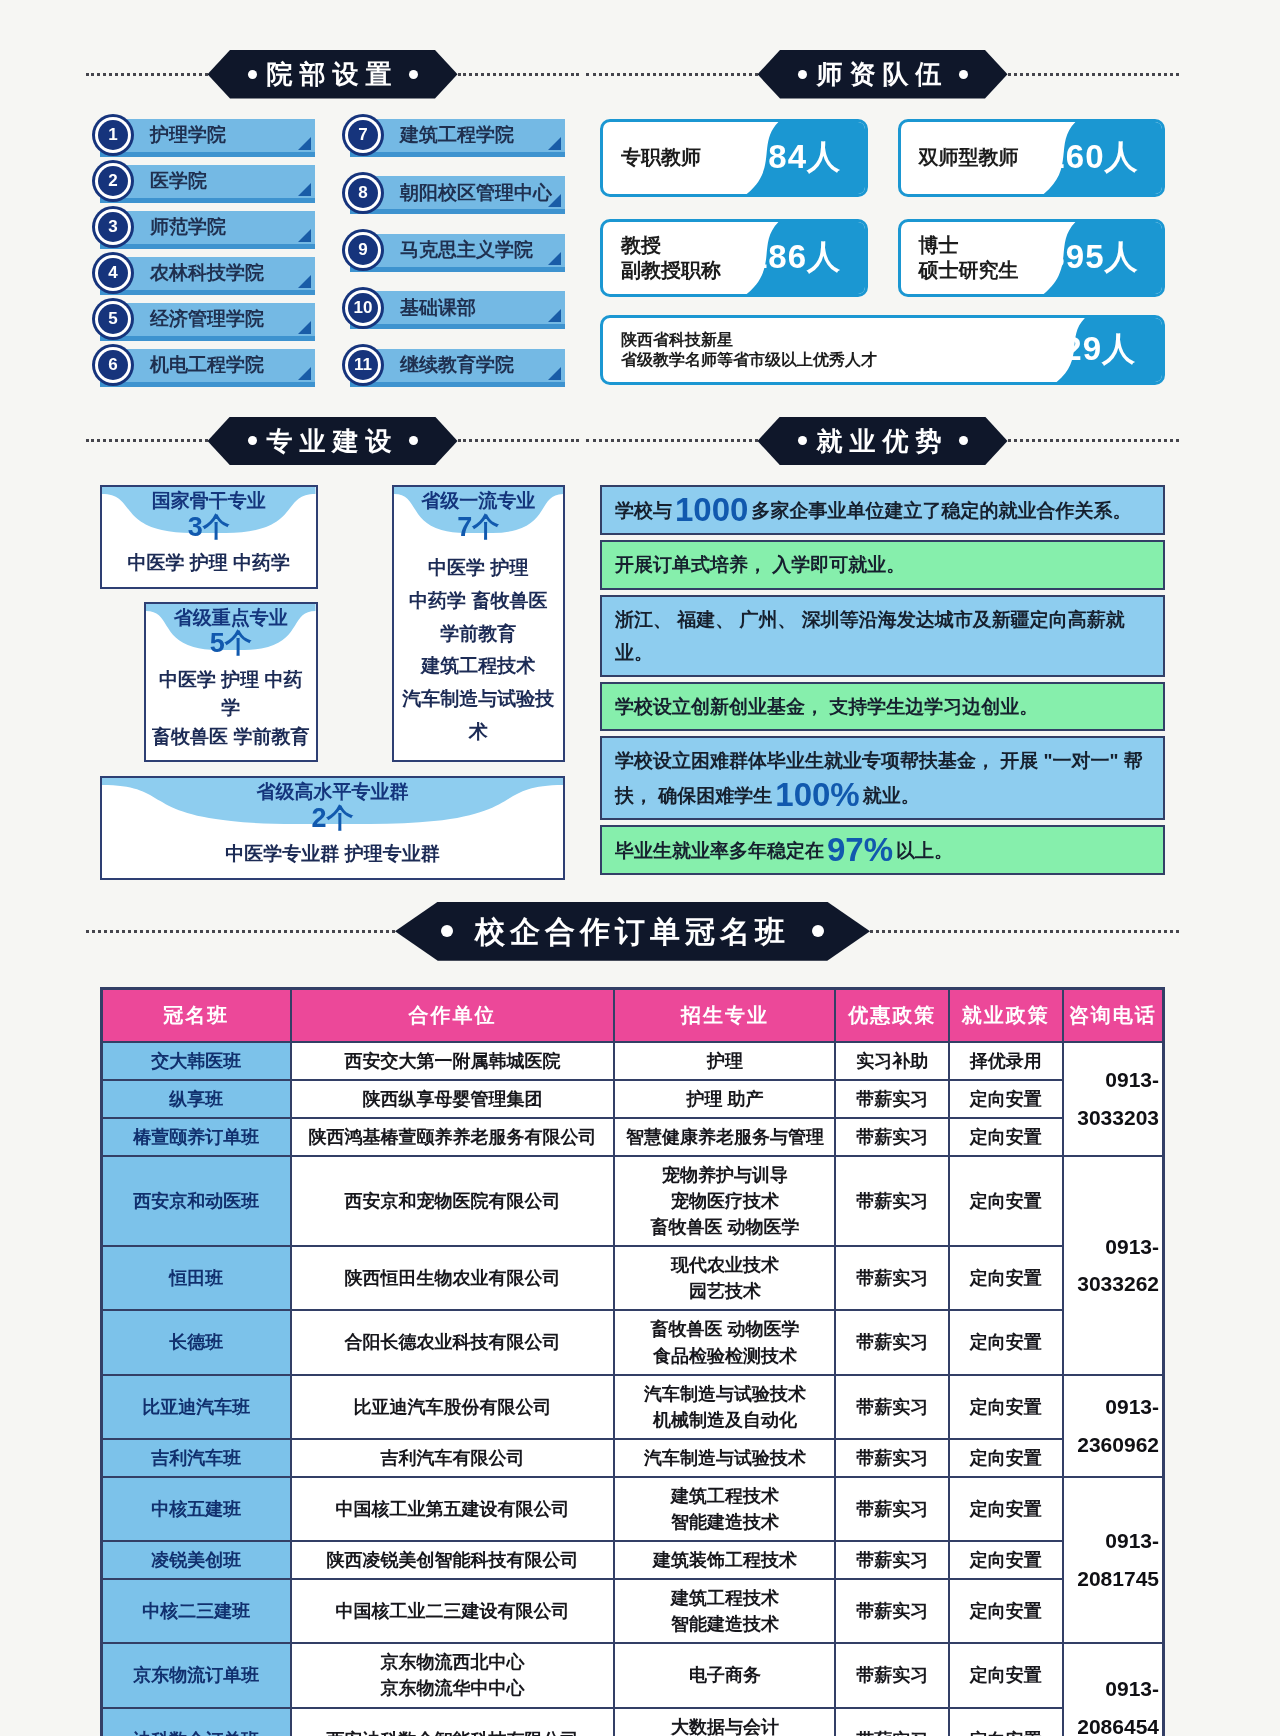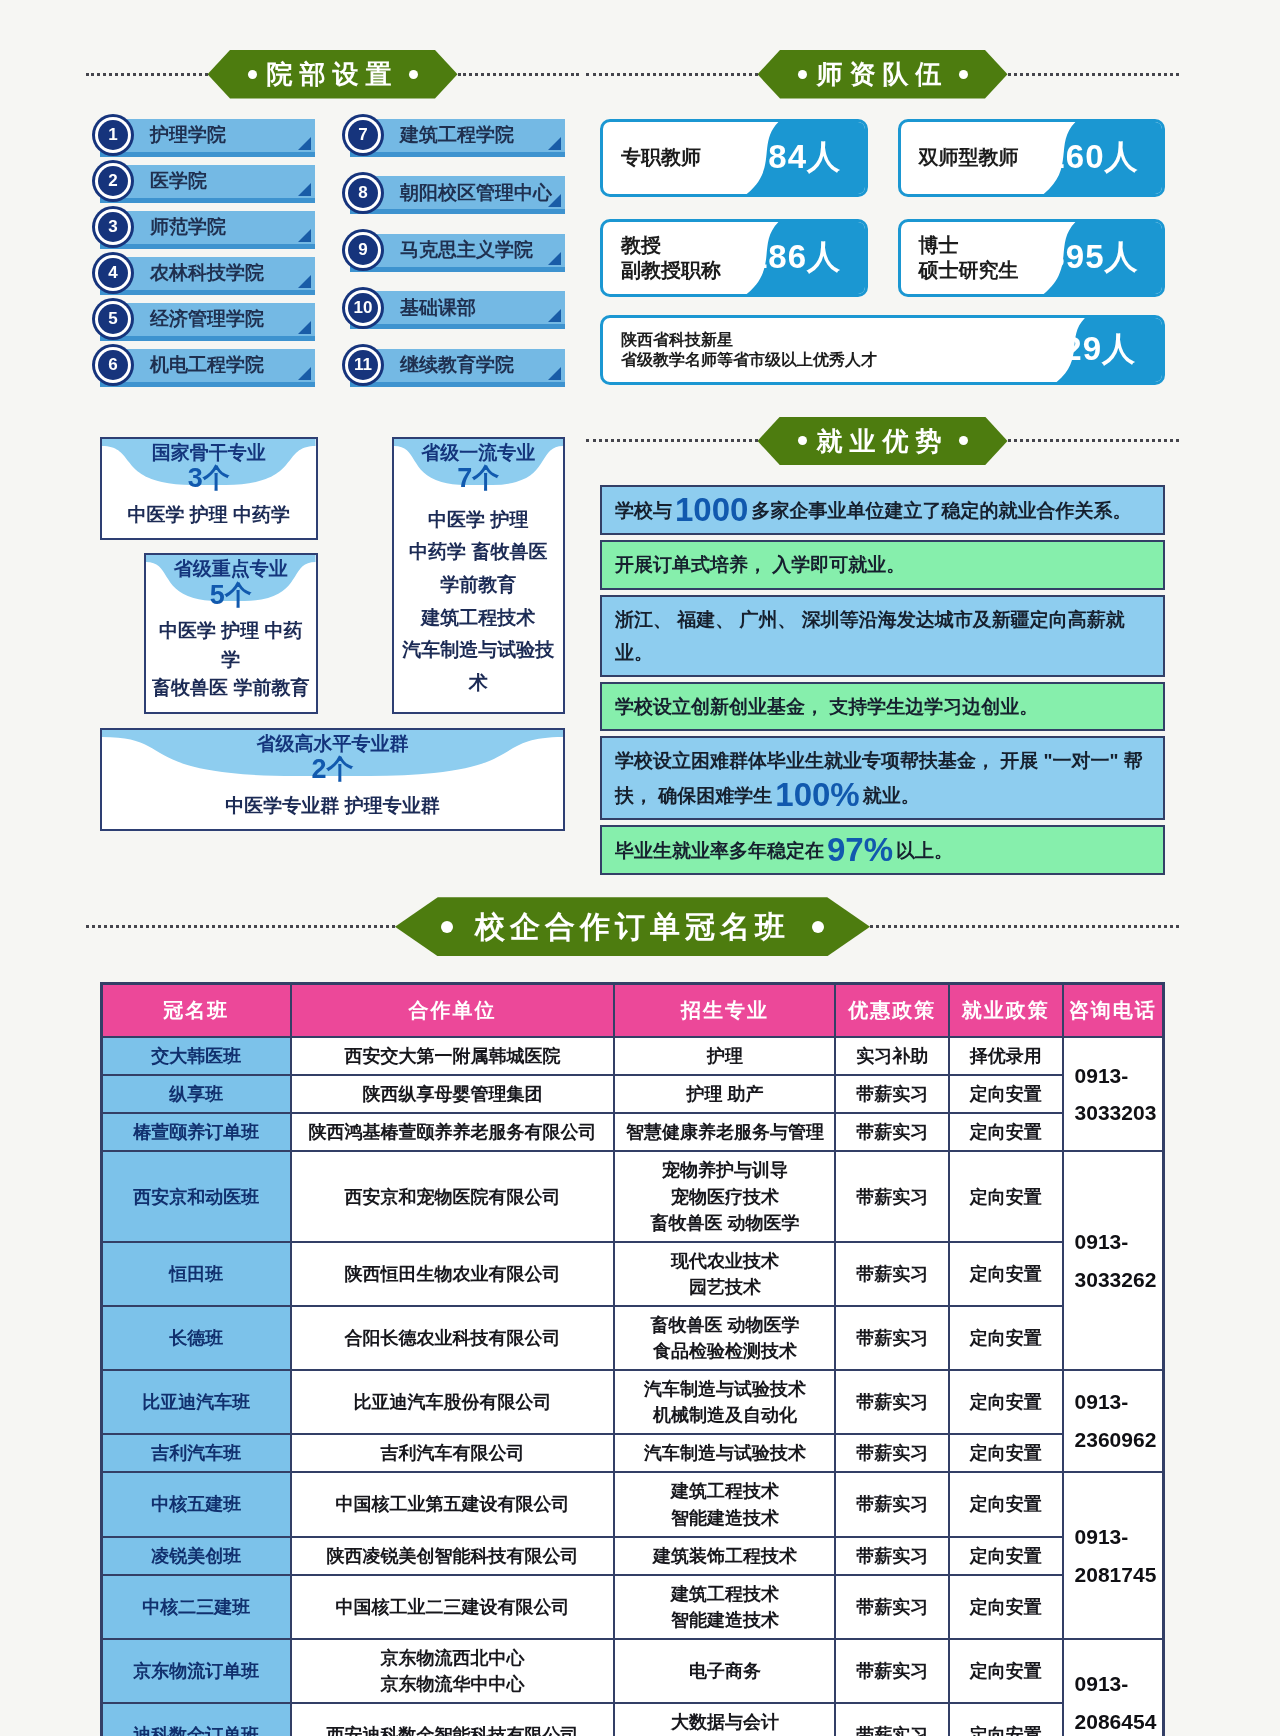--- a/index.html
+++ b/index.html
@@ -9,21 +9,21 @@
     font-family:"Liberation Sans","DejaVu Sans",sans-serif;
     overflow:hidden;
     color:#1a1a1a;
   }
   .page{padding:50px 115px 0 100px;}
 
   
   .hex-row{display:flex;align-items:center;margin:0 -14px;}
   .hex-row .dots{flex:1;border-top:3px dotted #45454c;height:0;}
   .hex{
-    background:#4d7c0f;color:#fff;
+    background:#0f172a;color:#fff;
     clip-path:polygon(0 50%,9% 0,91% 0,100% 50%,91% 100%,9% 100%);
     display:flex;align-items:center;justify-content:center;gap:10px;
     padding:10px 40px;white-space:nowrap;
   }
   .hex .dot{width:9px;height:9px;border-radius:50%;background:#fff;flex:none;}
   .hex-title{font-size:26px;font-weight:800;letter-spacing:7px;line-height:1.1;}
   .hex-row.big{margin-top:22px;}
   .hex-row.big .hex{padding:13px 46px;gap:22px;}
   .hex-row.big .dot{width:12px;height:12px;}
   .hex-row.big .hex-title{font-size:30px;letter-spacing:5px;}
@@ -106,21 +106,21 @@
   }
   .order-table th{
     background:#ec4899;color:#fff;font-size:20px;font-weight:800;
     border:2px solid #333f66;padding:12px 2px;letter-spacing:2px;
   }
   .order-table td{
     border:2px solid #333f66;text-align:center;vertical-align:middle;
     font-size:18px;font-weight:600;color:#17171c;padding:5px 3px;line-height:1.45;
   }
   .order-table td.c-name{background:#7cc2ea;color:#11306e;font-weight:800;font-size:18px;}
-  .order-table td.c-phone{font-size:21px;text-align:left;padding-left:11px;line-height:1.8;font-weight:600;color:#101014;}
+  .order-table td.c-phone{font-size:21px;text-align:right;padding-left:11px;line-height:1.8;font-weight:600;color:#101014;}
   .w-name{width:17.8%;}.w-partner{width:30.5%;}.w-majors{width:20.8%;}
   .w-policy{width:10.7%;}.w-place{width:10.7%;}.w-phone{width:9.5%;}
 </style>
 </head>
 <body>
 
 <div class="page">
 
   <div class="two-col">
     <section class="col-l">
@@ -266,20 +266,29 @@
               <div>省级教学名师等省市级以上优秀人才</div>
             </div>
             <div class="stat-value">29人</div>
           </div>
         </div>
     </section>
   </div>
 
   <div class="two-col row2">
     <section class="col-l">
+      <div class="hex-row">
+        <div class="dots"></div>
+        <div class="hex">
+          <span class="dot"></span>
+          <span class="hex-title">专业建设</span>
+          <span class="dot"></span>
+        </div>
+        <div class="dots"></div>
+      </div>
       <div class="majors-wrap">
         <div class="majors-cols">
           <div class="m-col" id="majorsColA">
               <div class="major-box">
                 <div class="major-wave">
                   <svg viewBox="0 0 100 56" preserveAspectRatio="none" aria-hidden="true">
                     <path d="M0,0 L100,0 L100,7 C86,7 91,34 72,43 Q66,46 58,46 L42,46 Q34,46 28,43 C9,34 14,7 0,7 Z" fill="#8ecdef"></path>
                   </svg>
                   <div class="wave-content">
                     <div class="major-title">国家骨干专业</div>

